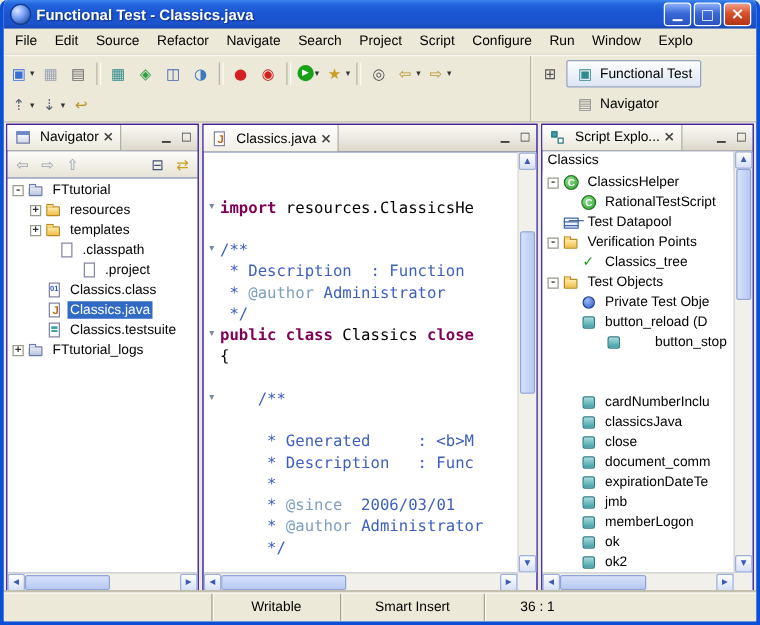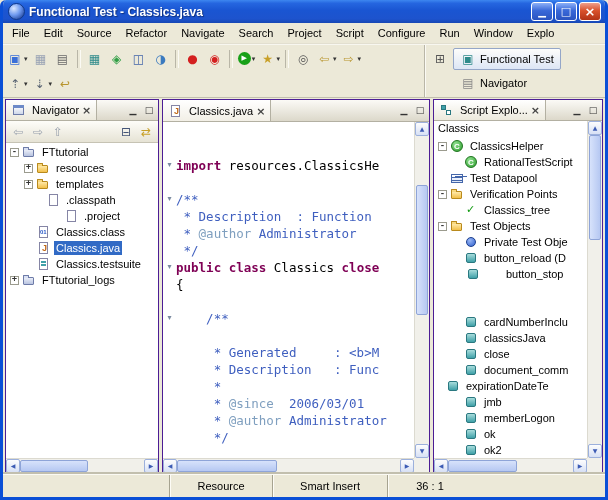--- a/index.html
+++ b/index.html
@@ -489,21 +489,21 @@
               <div class="trow" style="padding-left: 18px;">
                 <span class="expander"></span>
                 <span class="tico ico-pobj"></span>
                 <span class="tlabel">Private Test Obje</span>
               </div>
               <div class="trow" style="padding-left: 18px;">
                 <span class="expander"></span>
                 <span class="tico ico-tobj"></span>
                 <span class="tlabel">button_reload (D</span>
               </div>
-              <div class="trow" style=" gap: 20px;">
+              <div class="trow" style="padding-left: 18px; gap: 20px;">
                 <span class="expander"></span>
                 <span class="tico ico-tobj"></span>
                 <span class="tlabel">button_stop</span>
               </div>
               <div class="trow" style="padding-left: 18px; margin-top: 32px;">
                 <span class="expander"></span>
                 <span class="tico ico-tobj"></span>
                 <span class="tlabel">cardNumberInclu</span>
               </div>
               <div class="trow" style="padding-left: 18px;">
@@ -514,21 +514,21 @@
               <div class="trow" style="padding-left: 18px;">
                 <span class="expander"></span>
                 <span class="tico ico-tobj"></span>
                 <span class="tlabel">close</span>
               </div>
               <div class="trow" style="padding-left: 18px;">
                 <span class="expander"></span>
                 <span class="tico ico-tobj"></span>
                 <span class="tlabel">document_comm</span>
               </div>
-              <div class="trow" style="">
+              <div class="trow" style="padding-left: 18px;">
                 <span class="expander"></span>
                 <span class="tico ico-tobj"></span>
                 <span class="tlabel">expirationDateTe</span>
               </div>
               <div class="trow" style="padding-left: 18px;">
                 <span class="expander"></span>
                 <span class="tico ico-tobj"></span>
                 <span class="tlabel">jmb</span>
               </div>
               <div class="trow" style="padding-left: 18px;">
@@ -565,18 +565,18 @@
             <span class="sbtn right"></span>
           </div>
         <div class="scorner"></div>
       </div>
     </div>
 
   </div>
 
   <div class="statusbar">
     <div class="sb-cell sb-first"></div>
-    <div class="sb-cell sb-w">Resource</div>
+    <div class="sb-cell sb-w">Writable</div>
     <div class="sb-cell sb-i">Smart Insert</div>
     <div class="sb-cell sb-p">36 : 1</div>
   </div>
 
 </div>
 
 </body></html>

